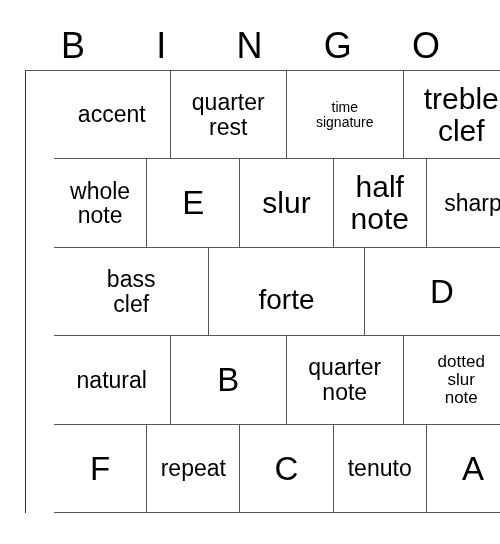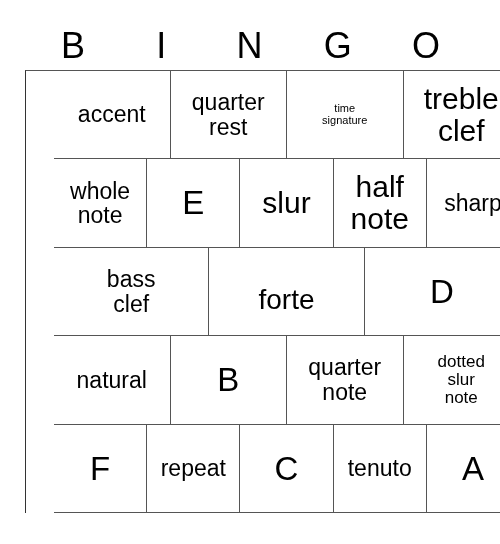--- a/index.html
+++ b/index.html
@@ -85,21 +85,21 @@
     white-space: pre-line;
   }
 
   
   .fs-xxl { font-size: 33px; }
   .fs-xl  { font-size: 28px; margin-top: 16px; }
   .fs-lg  { font-size: 30px; }
   .fs-md  { font-size: 23px; }
   .fs-sm  { font-size: 19px; }
   .fs-xs  { font-size: 17px; }
-  .fs-xxs { font-size: 11px; }
+  .fs-xxs { font-size: 14px; }
 </style>
 </head>
 <body>
 
 <div id="card">
 
   <div id="header-row">
     <div class="header-letter">B</div>
     <div class="header-letter">I</div>
     <div class="header-letter">N</div>

